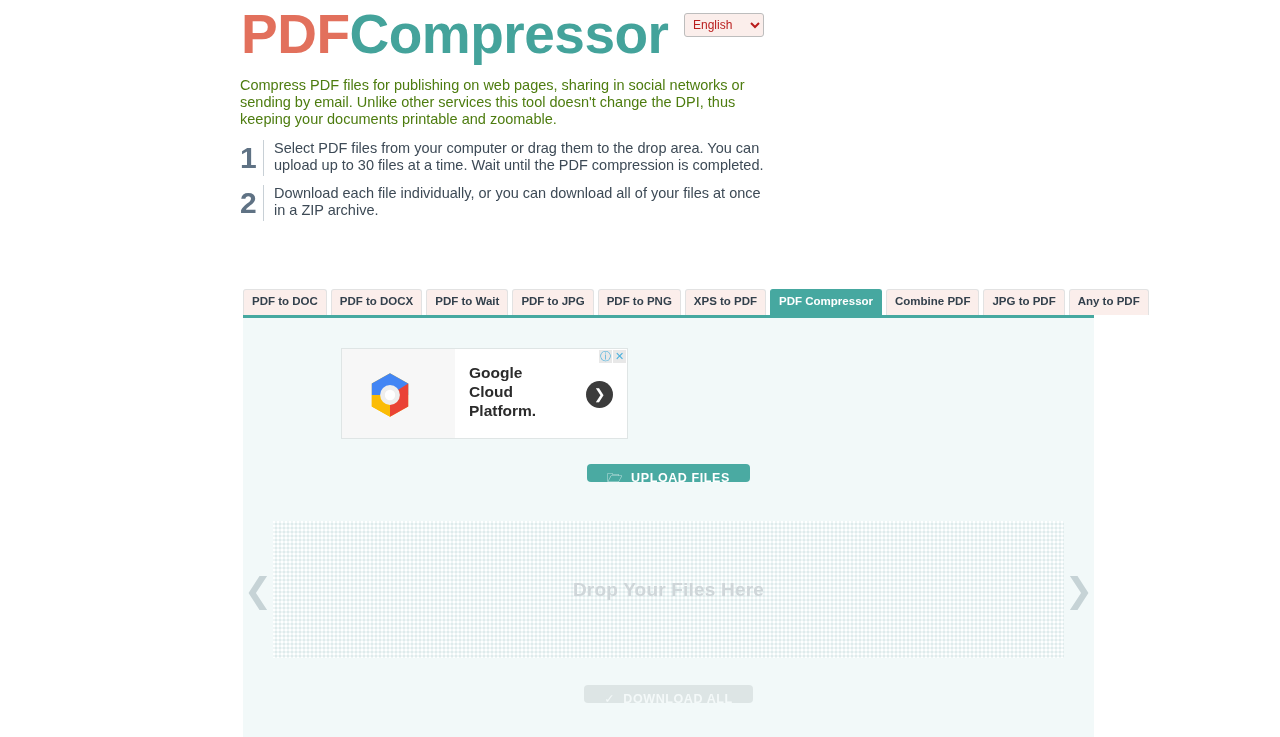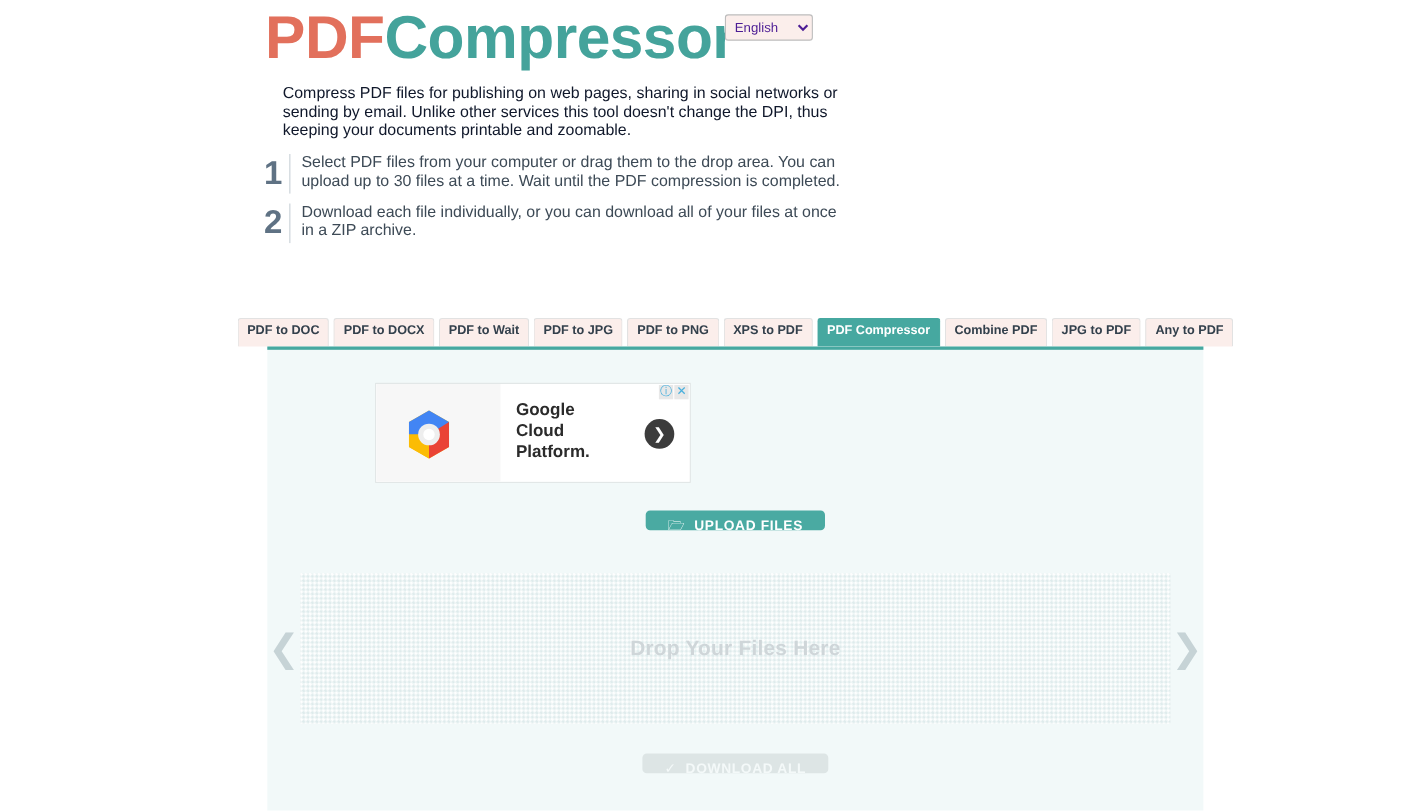--- a/index.html
+++ b/index.html
@@ -35,43 +35,43 @@
     line-height: 60px;
     font-weight: bold;
     letter-spacing: -0.5px;
     white-space: nowrap;
   }
   .logo-pdf { color: #e2705c; }
   .logo-compressor { color: #44a39b; }
 
   .lang-select {
     position: absolute;
-    left: 418px;
+    left: 443px;
     top: 9px;
     width: 80px;
     height: 24px;
     padding: 1px 4px;
     font-size: 12px;
     font-family: "Liberation Sans", sans-serif;
-    color: #4c1d95;
+    color: #b91c1c;
     background: #fbeeeb;
     border: 1px solid #bdbdbd;
     border-radius: 3px;
     box-sizing: border-box;
   }
 
   
   .intro {
     position: absolute;
-    left: 229px;
+    left: 212px;
     top: 77px;
     width: 510px;
     font-size: 14.5px;
     line-height: 17px;
-    color: #0f172a;
+    color: #4d7c0f;
   }
 
   
   .steps {
     position: absolute;
     left: 212px;
     top: 140px;
     width: 535px;
   }
   .step {
@@ -102,21 +102,20 @@
   
   .tabs {
     position: absolute;
     left: 215px;
     top: 289px;
     width: 851px;
     height: 26px;
     display: flex;
     align-items: flex-end;
     gap: 4px;
-    justify-content: center;
   }
   .tab {
     background: #fbeeeb;
     border: 1px solid #e2e2e2;
     border-bottom: none;
     border-radius: 3px 3px 0 0;
     font-size: 11.5px;
     font-weight: bold;
     color: #33404c;
     padding: 5px 8px 6px 8px;

